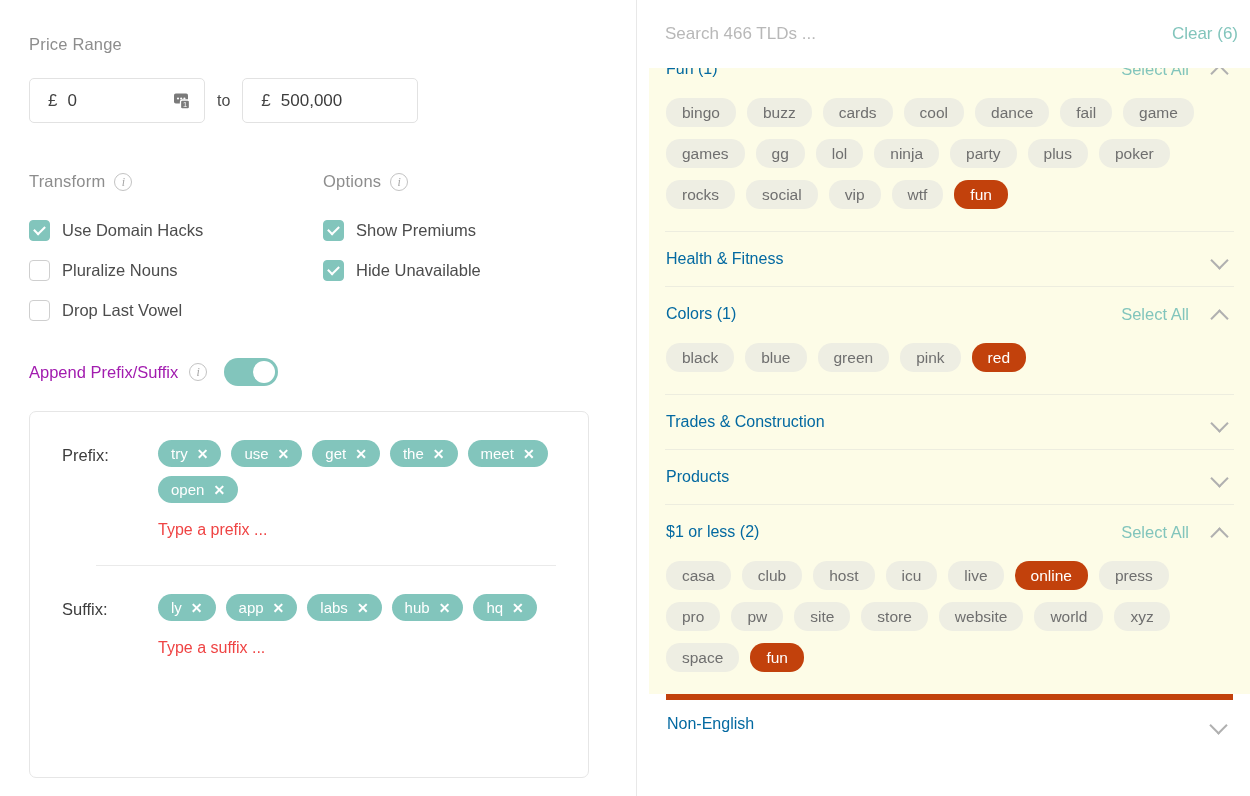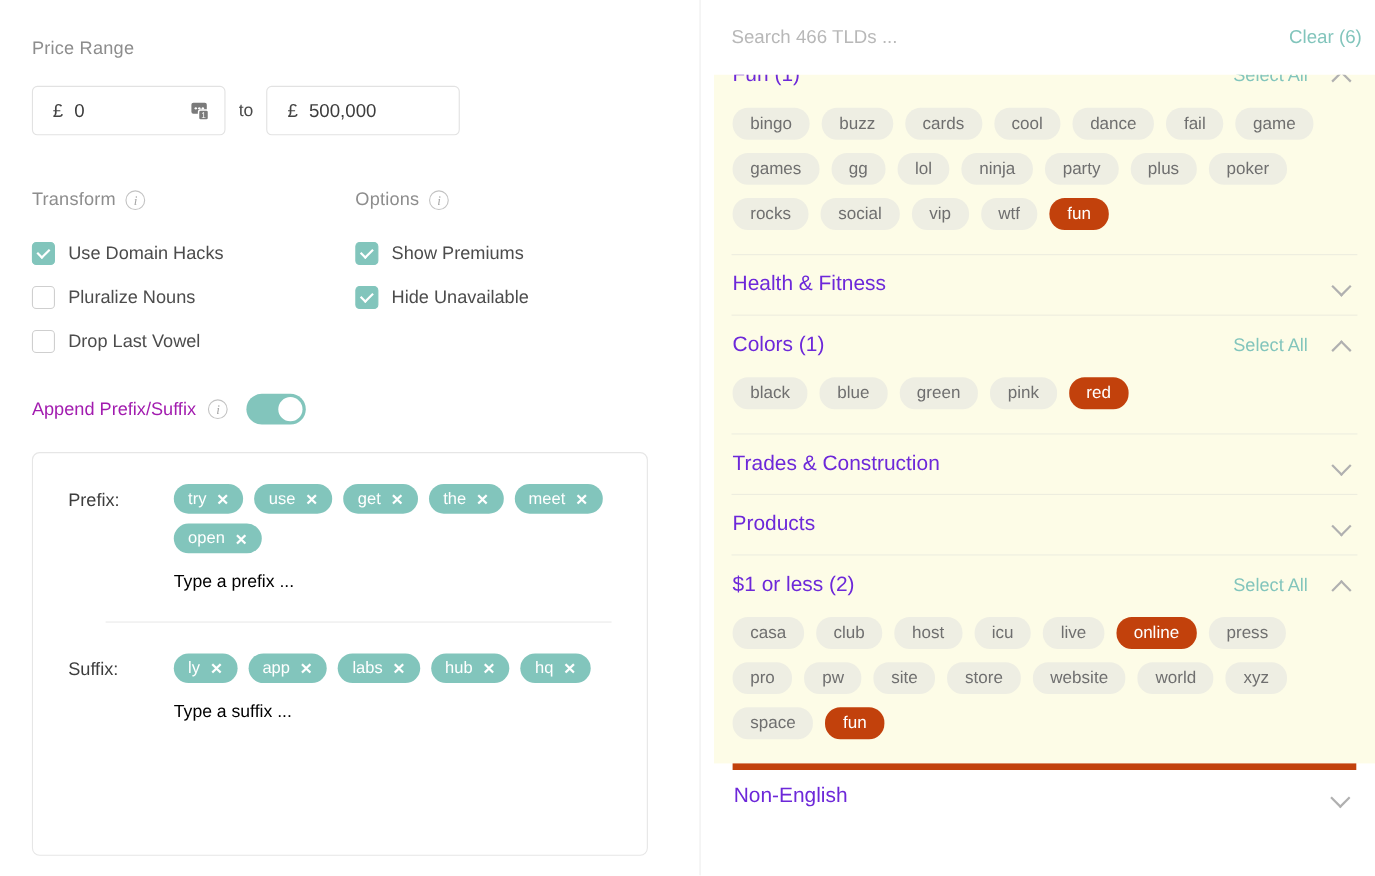--- a/index.html
+++ b/index.html
@@ -165,21 +165,21 @@
     font-size: 15px;
   }
   .chip-token .xm {
     font-size: 14px;
     font-weight: bold;
     line-height: 1;
     color: #fff;
   }
   .affix-placeholder {
     margin-top: 18px;
-    color: #000000;
+    color: #ef4444;
     font-size: 16px;
   }
   .affix-divider {
     height: 1px;
     background: #eaeaea;
     margin: 26px 32px 0 66px;
   }
 
   
   .right-panel {
@@ -222,21 +222,21 @@
   .tld-highlight {
     background: #fdfce7;
     padding: 0 16px;
   }
   .cat-head {
     display: flex;
     align-items: center;
     height: 54px;
     padding: 0 5px 0 1px;
   }
-  .cat-title { color: #6d28d9; font-size: 19px; flex: 1 1 auto; }
+  .cat-title { color: #0369a1; font-size: 16px; flex: 1 1 auto; }
   .select-all { color: #82c5bc; font-size: 16.5px; margin-right: 22px; }
   .chev {
     width: 18px; height: 18px;
     position: relative;
     flex: 0 0 auto;
   }
   .chev::after {
     content: "";
     position: absolute;
     left: 2px; top: 4px;

